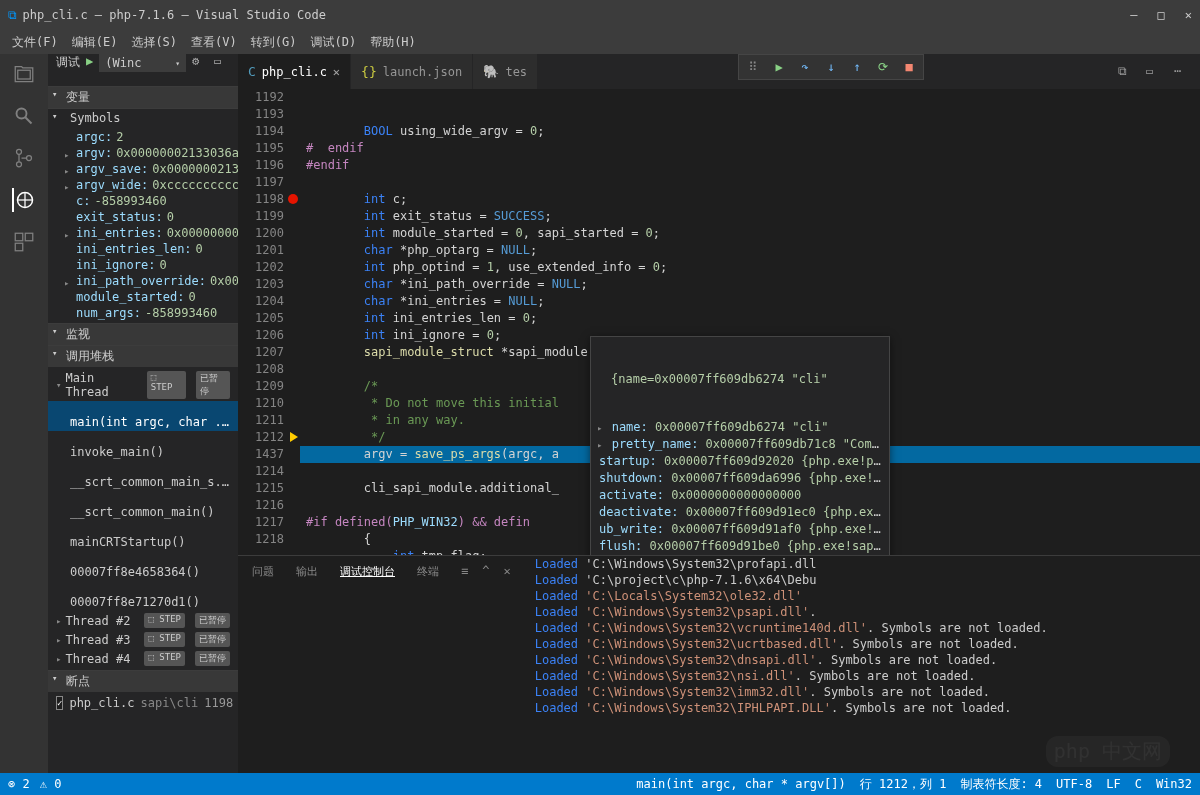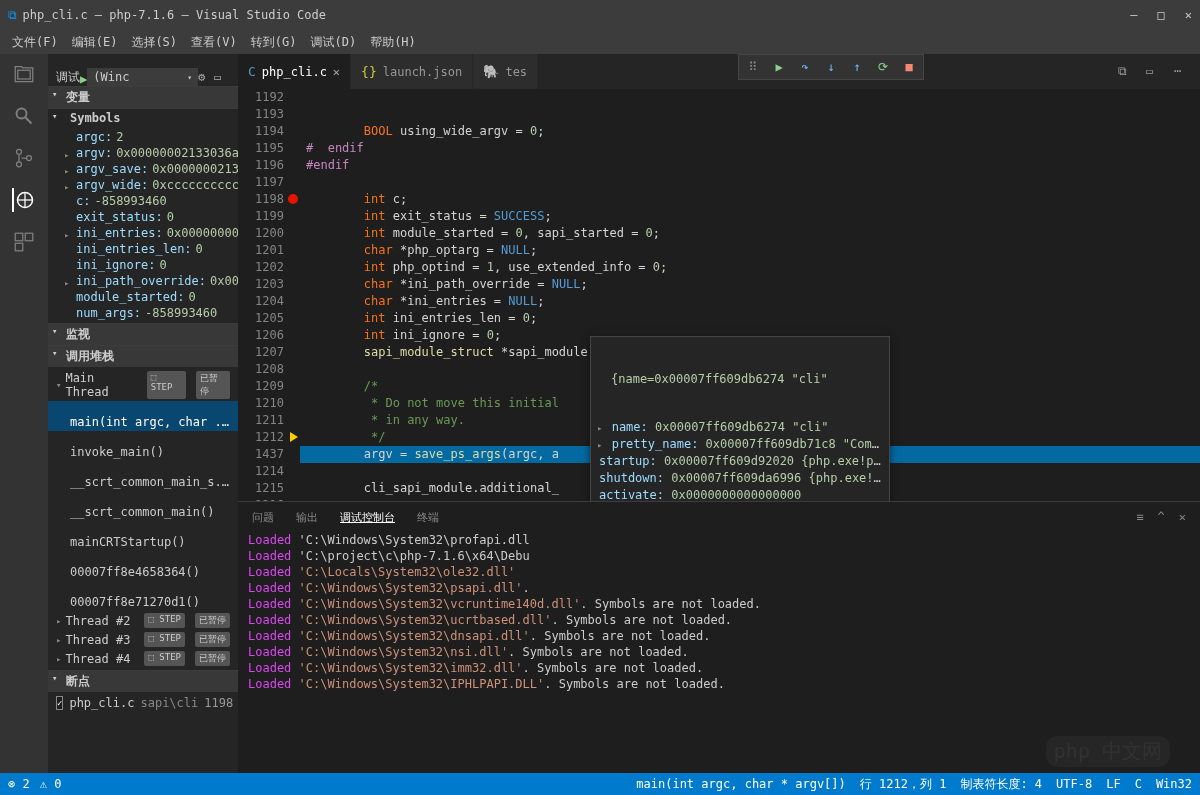--- a/index.html
+++ b/index.html
@@ -7,26 +7,26 @@
 .titlebar{height:30px;background:#3c3c3c;color:#ccc;display:flex;align-items:center;padding:0 8px;justify-content:space-between}
 .titlebar .left{display:flex;align-items:center;gap:6px}
 .titlebar .wc{display:flex;gap:20px;color:#ccc}
 .menubar{height:24px;background:#3c3c3c;display:flex;align-items:center;padding:0 6px;gap:2px}
 .menubar span{padding:2px 6px;color:#ccc;cursor:pointer}
 .main{flex:1;display:flex;min-height:0}
 .activity{width:48px;background:#333;display:flex;flex-direction:column;align-items:center;padding-top:8px;gap:18px}
 .activity .ic{width:24px;height:24px;opacity:.5;cursor:pointer;display:flex;align-items:center;justify-content:center}
 .activity .ic.active{opacity:1;border-left:2px solid #fff}
 .sidebar{width:190px;background:#252526;display:flex;flex-direction:column;min-height:0;color:#ccc;font-size:11px}
-.dbgbar{height:32px;display:flex;align-items:flex-end;padding:0 8px;}
+.dbgbar{height:32px;display:flex;align-items:flex-start;padding:0 8px;gap:6px}
 .dbgbar .lbl{color:#ccc}
 .dbgbar .sel{background:#3c3c3c;padding:2px 6px;flex:1;display:flex;align-items:center;justify-content:space-between}
 .dbgbar .ic{width:16px;height:16px;cursor:pointer;opacity:.8}
 .sect{border-top:1px solid #3c3c3c}
-.sect .hdr{background:#383838;padding:2px 18px;font-weight:bold;color:#ccc;cursor:pointer;position:relative}
+.sect .hdr{background:#383838;padding:2px 18px;font-weight:normal;color:#ccc;cursor:pointer;position:relative}
 .sect .hdr::before{content:"▾";position:absolute;left:4px;font-size:9px}
 .sect .body{padding:2px 0}
 .varln{display:flex;align-items:flex-end;padding:1px 4px 1px 28px;white-space:nowrap;overflow:hidden;text-overflow:ellipsis;position:relative}
 .varln .tw{position:absolute;left:16px;font-size:9px;color:#888}
 .varln .k{color:#9cdcfe}
 .varln .v{color:#b5cea8;margin-left:4px}
 .sect.sub .hdr{background:transparent;padding-left:22px}
 .callitem{padding:14px 8px 2px 22px;white-space:nowrap;overflow:hidden;text-overflow:ellipsis}
 .callitem.top{background:#094771;color:#fff}
 .thread{display:flex;align-items:center;padding:2px 8px;gap:4px}
@@ -47,34 +47,34 @@
 .dbgtoolbar{position:absolute;top:0;left:500px;z-index:10;background:#333;border:1px solid #454545;display:flex;align-items:center;padding:2px;gap:2px}
 .dbgtoolbar .ic{width:24px;height:20px;display:flex;align-items:center;justify-content:center;cursor:pointer}
 .code{flex:1;display:flex;overflow:hidden;font-family:Consolas,monospace;font-size:13px;line-height:17px;position:relative}
 .gutter{width:62px;text-align:right;color:#858585;padding-right:16px;position:relative}
 .gutter .ln{height:17px;position:relative}
 .gutter .bp-dot{width:10px;height:10px;background:#e51400;border-radius:50%;position:absolute;right:-14px;top:3px}
 .gutter .cur{width:0;height:0;border-top:5px solid transparent;border-bottom:5px solid transparent;border-left:8px solid #ffcc00;position:absolute;right:-14px;top:3px}
 .codelines{flex:1;white-space:pre;color:#d4d4d4;position:relative}
 .codelines .l{height:17px;padding-left:6px}
 .codelines .l.hl{background:#0369a1}
-.kw{color:#569cd6}.ty{color:#f97316}.num{color:#b5cea8}.cm{color:#6a9955}.mc{color:#c586c0}.fn{color:#dcdcaa}.id{color:#9cdcfe}
+.kw{color:#569cd6}.ty{color:#3b82f6}.num{color:#b5cea8}.cm{color:#6a9955}.mc{color:#c586c0}.fn{color:#dcdcaa}.id{color:#9cdcfe}
 .tooltip{position:absolute;left:290px;top:247px;width:300px;background:#252526;border:1px solid #454545;padding:2px 6px;font-size:12px;line-height:16px;z-index:20;box-shadow:0 2px 8px rgba(0,0,0,.5)}
 .tooltip .row{white-space:nowrap;overflow:hidden;text-overflow:ellipsis}
 .tooltip .tw{color:#888;margin-right:2px;font-size:9px}
 .tooltip .k{color:#9cdcfe}.tooltip .v{color:#b5cea8}
-.panel{height:272px;background:#1e1e1e;border-top:1px solid #3c3c3c;display:flex;flex-direction:column}
+.panel{height:218px;background:#1e1e1e;border-top:1px solid #3c3c3c;display:flex;flex-direction:row}
 .paneltabs{height:30px;display:flex;align-items:center;padding:0 14px;gap:22px;color:#888}
 .paneltabs .pt{cursor:pointer;font-size:11px}
 .paneltabs .pt.active{color:#fff;text-decoration:underline}
 .paneltabs .ra{margin-left:auto;display:flex;gap:14px}
 .panelbody{flex:1;overflow:hidden;padding:0 10px;font-family:Consolas,monospace;color:#ccc;font-size:12px;line-height:16px}
 .panelbody .ol{white-space:nowrap}
 .panelbody .p{color:#ce9178}
-.panelbody .m{color:#d946ef}
+.panelbody .m{color:#3b82f6}
 .status{height:22px;background:#007acc;color:#fff;display:flex;align-items:center;padding:0 8px;font-size:12px;gap:14px}
 .status .l{display:flex;align-items:center;gap:10px}
 .status .r{margin-left:auto;display:flex;align-items:center;gap:14px}
 .phpwm{position:absolute;right:30px;bottom:28px;opacity:.22;pointer-events:none;font-size:20px;color:#777;background:#444;border-radius:12px;padding:2px 8px}
 svg{fill:currentColor}
 </style>
 </head>
 <body>
 
 <div class="titlebar">

